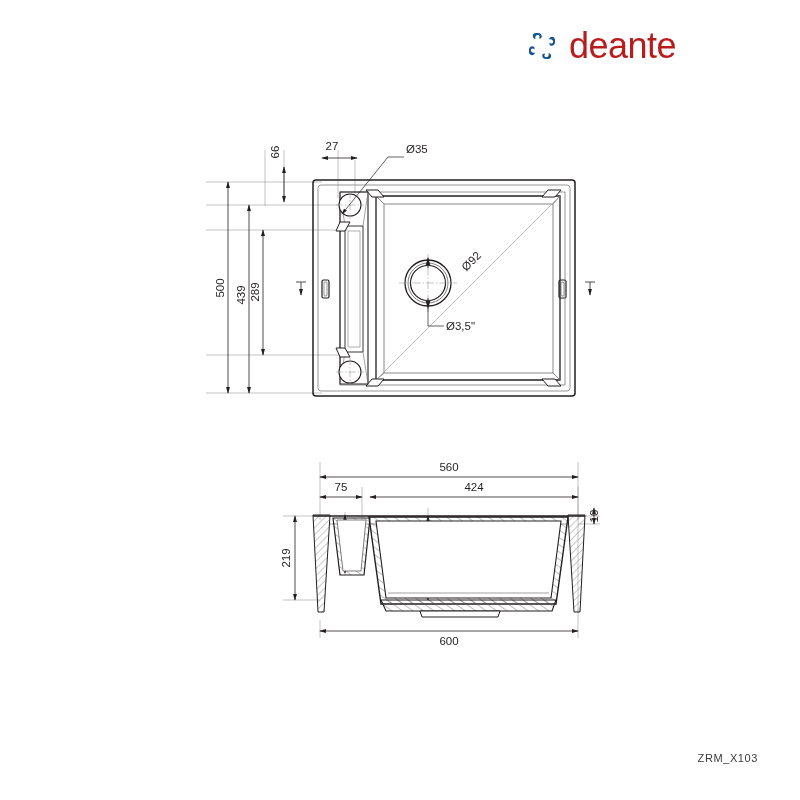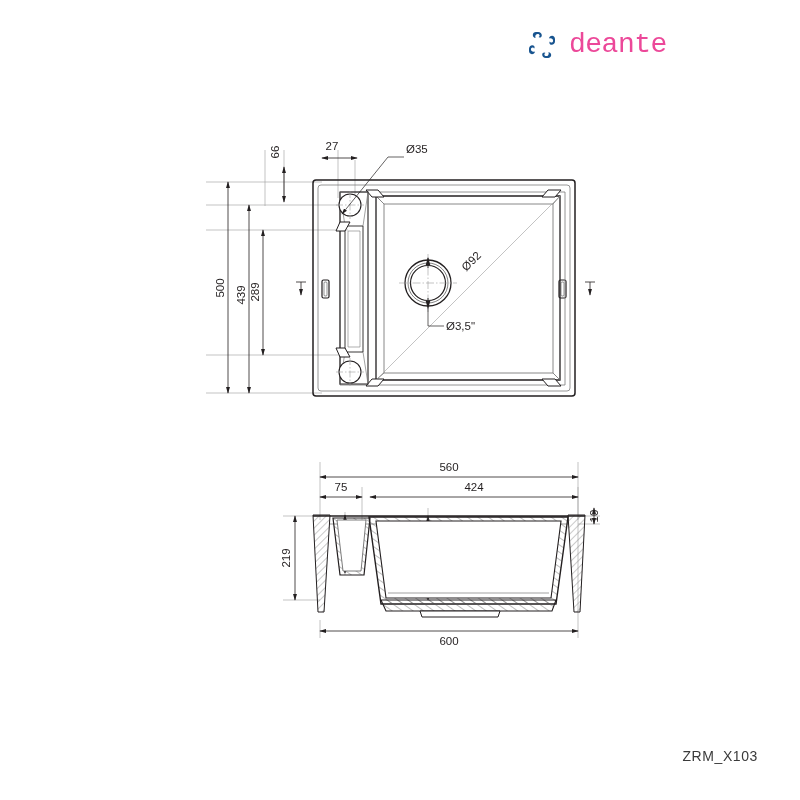--- a/index.html
+++ b/index.html
@@ -23,32 +23,32 @@
   }
   .logo-wrap {
     position: absolute;
     left: 525px;
     top: 28px;
     display: flex;
     align-items: center;
     gap: 10px;
   }
   .logo-text {
-    font-family: Liberation Mono, monospace;
-    font-size: 28px;
+    font-family: Liberation Sans, sans-serif;
+    font-size: 36px;
     font-weight: 400;
     letter-spacing: -0.5px;
-    color: #ec4899;
+    color: #b91c1c;
     line-height: 1;
   }
   .model-code {
     position: absolute;
     right: 42px;
     bottom: 36px;
-    font-size: 14px;
+    font-size: 11px;
     letter-spacing: 0.6px;
     color: #3a3a3a;
   }
   svg text {
     font-family: "Liberation Sans", sans-serif;
     fill: #231f20;
   }
 </style>
 </head>
 <body>

